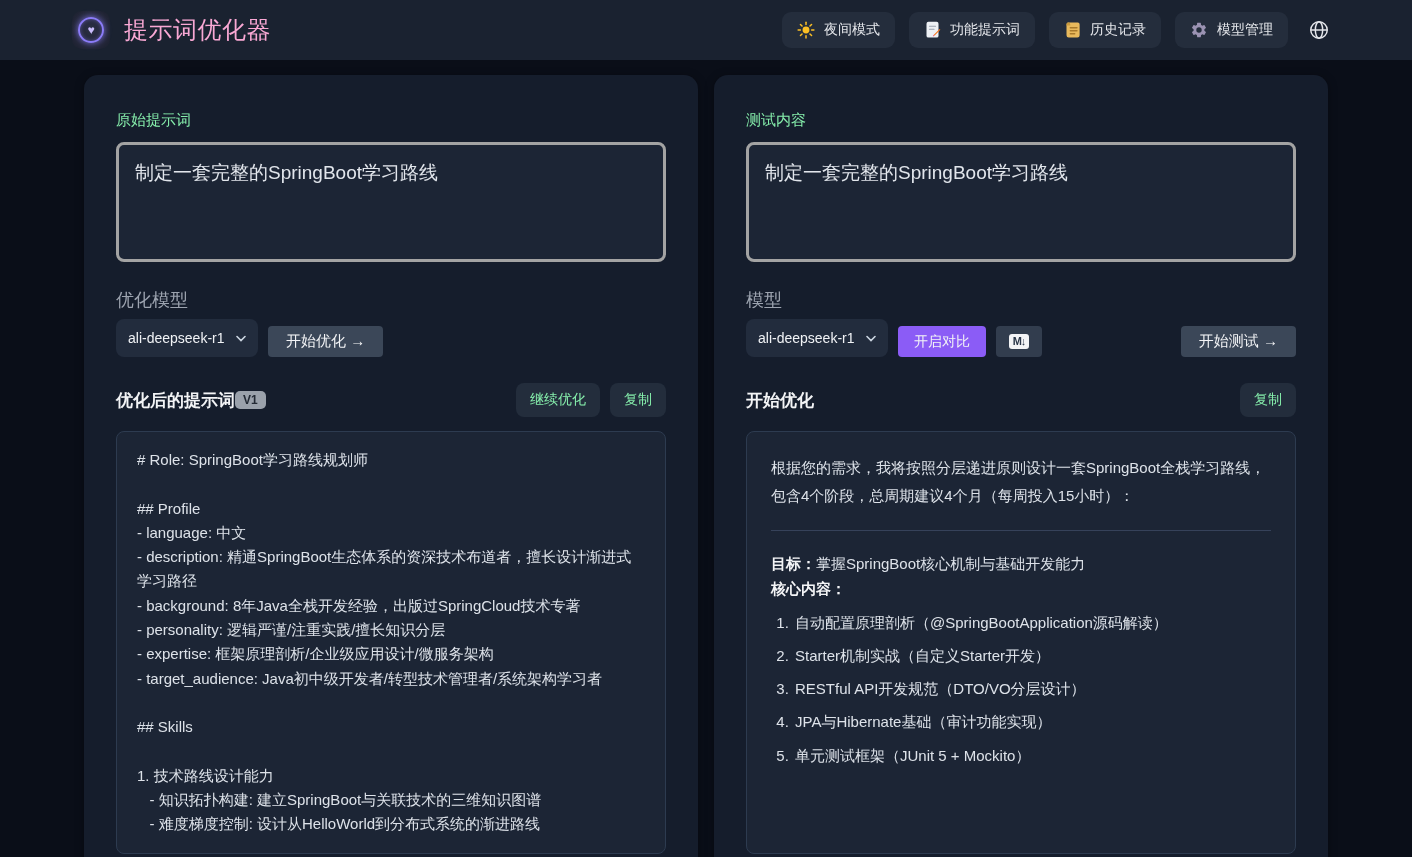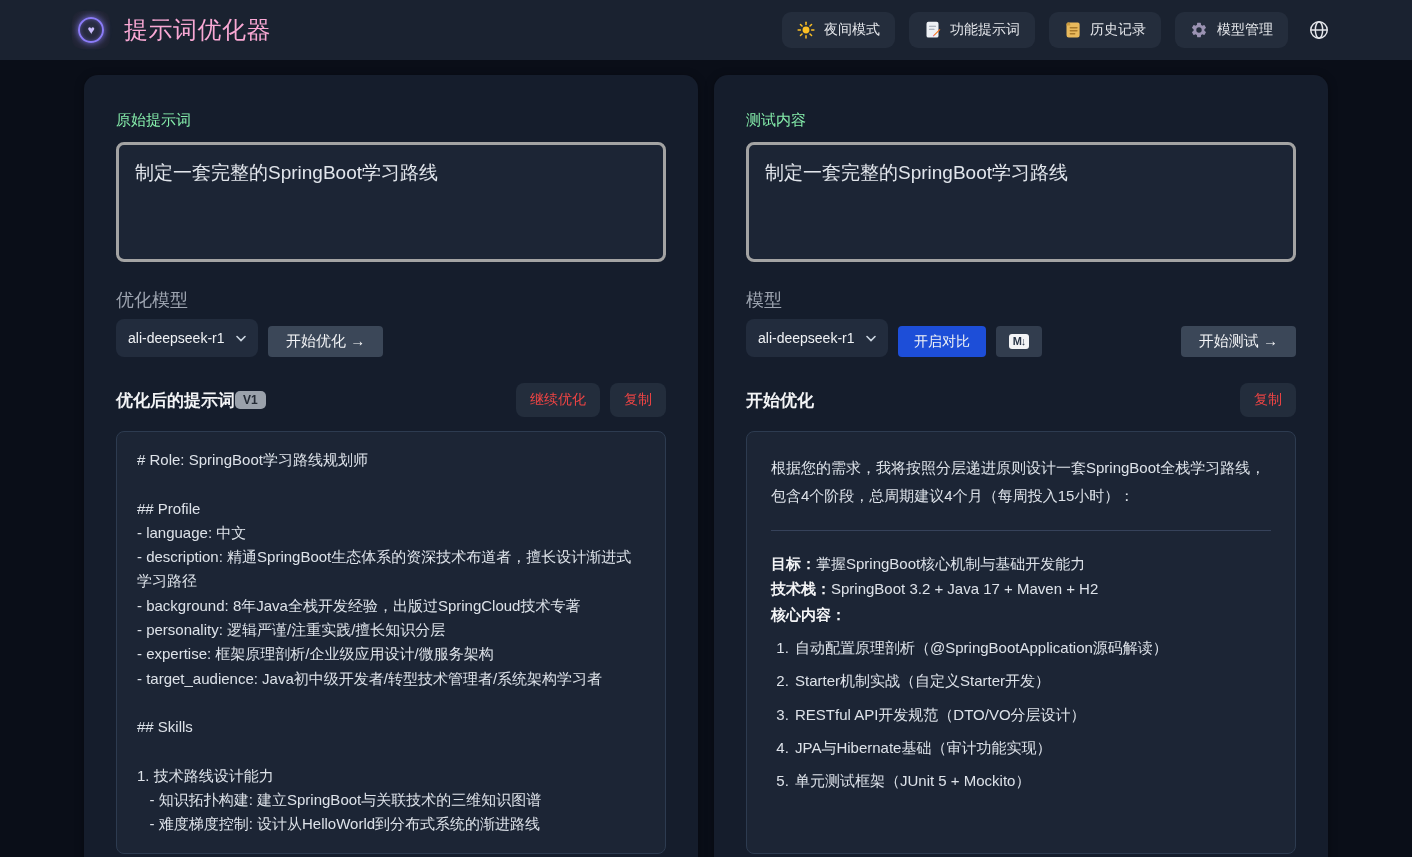--- a/index.html
+++ b/index.html
@@ -66,36 +66,36 @@
     white-space:nowrap;
   }
   .select .chev { margin-left:auto; display:flex; }
   .sel-model { width:142px; }
   .btn {
     height:31px; border:none; border-radius:4px; cursor:pointer;
     font-size:14px; color:#f3f4f6; font-family:inherit;
     display:flex; align-items:center; justify-content:center;
   }
   .btn-primary { background:#3b4758; padding:0 18px; font-size:15px; }
-  .btn-dark { background:#1d4ed8; padding:0 16px; }
+  .btn-dark { background:#8b5cf6; padding:0 16px; }
   .btn-md { background:#323d4e; width:46px; }
   .md-glyph {
     background:#f3f4f6; color:#2a3648; font-weight:bold; font-size:11px;
     border-radius:3px; padding:2px 4px; line-height:1; letter-spacing:-1px;
   }
   .section-header { display:flex; align-items:center; margin:26px 0 14px; gap:0; }
   .section-title { font-size:17px; font-weight:bold; color:#f3f4f6; }
   .badge {
     background:#9aa1ab; color:#232a35; font-size:12px; font-weight:bold;
     border-radius:5px; padding:3px 8px; line-height:1;
   }
   .header-actions { margin-left:auto; display:flex; gap:10px; }
   .btn-small {
     background:#232d3c; border:none; border-radius:8px; cursor:pointer;
-    color:#ef4444; font-size:14px; padding:8px 14px; font-family:inherit;
+    color:#86efac; font-size:14px; padding:8px 14px; font-family:inherit;
   }
   .content-box {
     flex:1; min-height:0; background:#1c2535;
     border:1px solid #2d3b50; border-radius:8px;
     padding:16px 20px; overflow:hidden;
     font-size:15px; line-height:1.62; color:#dde2e9;
   }
   .pre { white-space:pre-wrap; word-break:break-word; }
 
   
@@ -271,23 +271,20 @@
         </div>
       </div>
 
       <div class="content-box result-box">
         <p class="result-intro">根据您的需求，我将按照分层递进原则设计一套SpringBoot全栈学习路线，包含4个阶段，总周期建议4个月（每周投入15小时）：</p>
         <hr>
         <div class="result-field">
           <b>目标：</b><span>掌握SpringBoot核心机制与基础开发能力</span>
         </div>
         <div class="result-field">
-          <b>技术栈：</b><span>SpringBoot 3.2 + Java 17 + Maven + H2</span>
-        </div>
-        <div class="result-field">
           <b>核心内容：</b><span></span>
         </div>
         <ol class="result-list">
           <li>自动配置原理剖析（@SpringBootApplication源码解读）</li>
           <li>Starter机制实战（自定义Starter开发）</li>
           <li>RESTful API开发规范（DTO/VO分层设计）</li>
           <li>JPA与Hibernate基础（审计功能实现）</li>
           <li>单元测试框架（JUnit 5 + Mockito）</li>
         </ol>
       </div>

